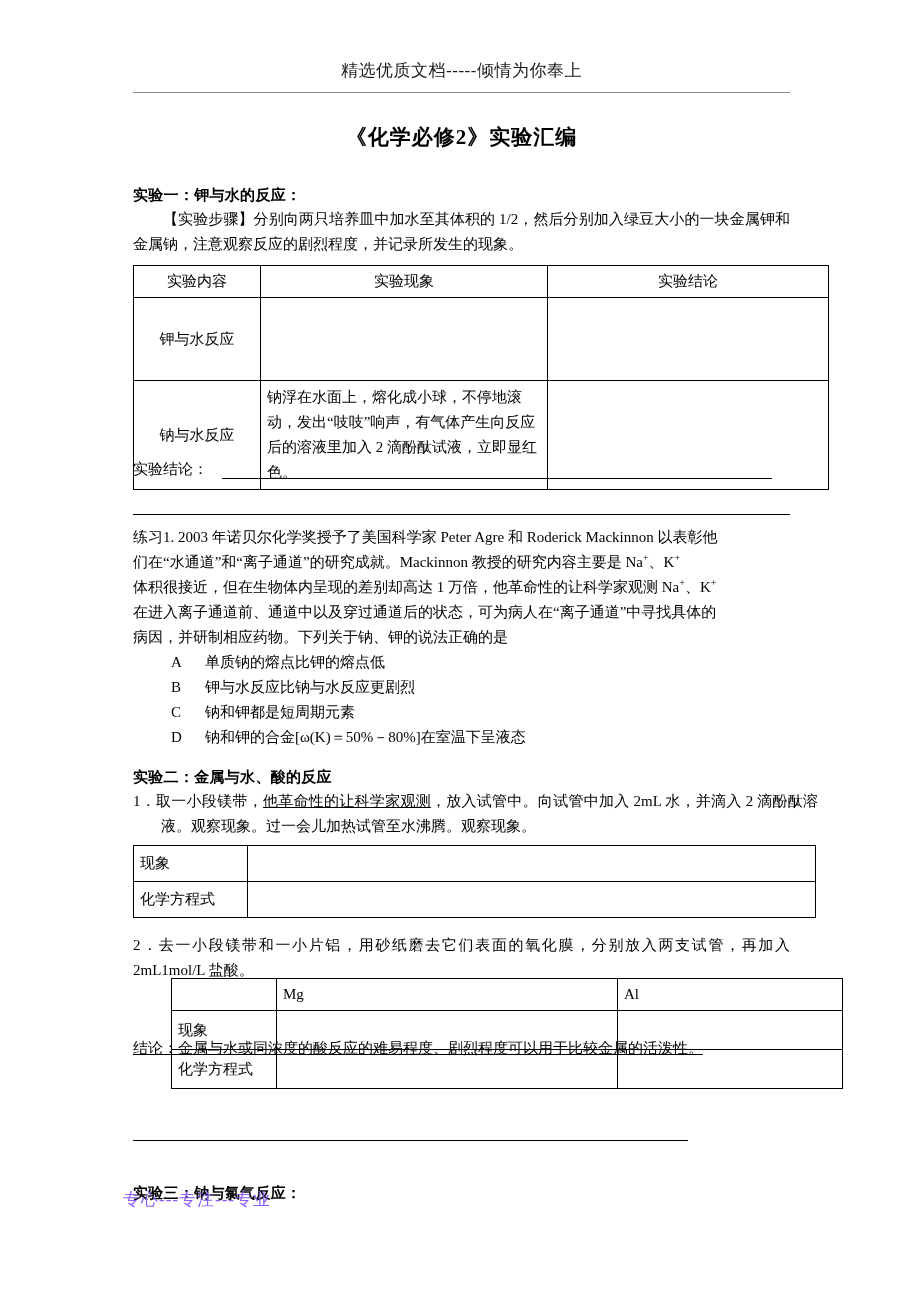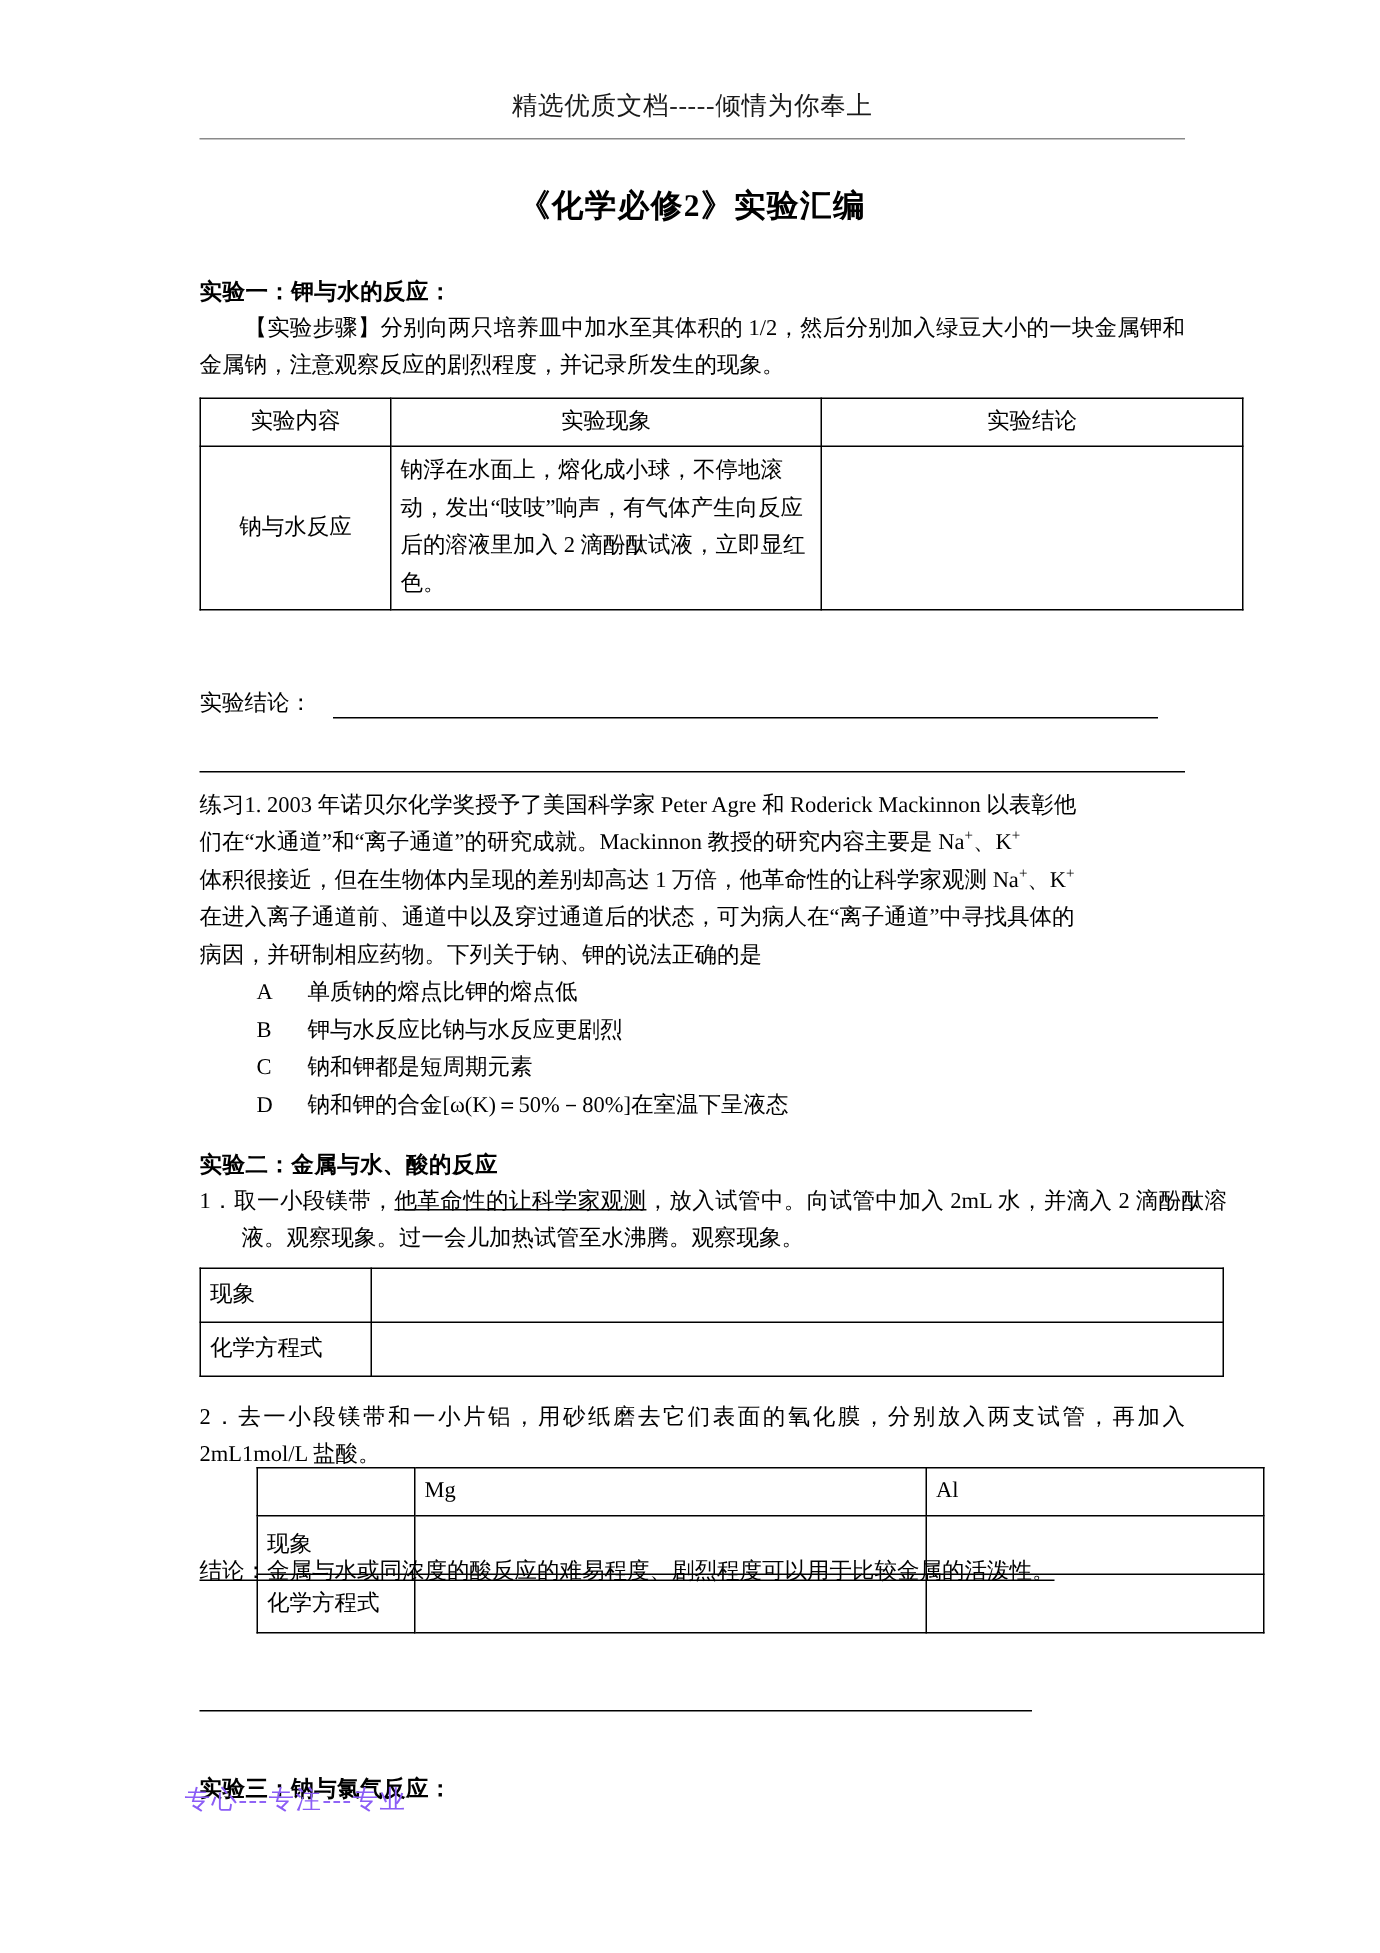--- a/index.html
+++ b/index.html
@@ -162,20 +162,25 @@
 
   <div class="col para indent2" style="top:207px;">【实验步骤】分别向两只培养皿中加水至其体积的 1/2，然后分别加入绿豆大小的一块金属钾和金属钠，注意观察反应的剧烈程度，并记录所发生的现象。</div>
 
   <table class="doc-tbl" id="tbl-1">
     <tbody>
         <tr class="r-head">
       <td class="c1 ctr">实验内容</td>
       <td class="c2 ctr">实验现象</td>
       <td class="c3 ctr">实验结论</td>
     </tr>
+    <tr class="r-k">
+      <td class="c1 ctr">钾与水反应</td>
+      <td class="c2 lft"></td>
+      <td class="c3 lft"></td>
+    </tr>
     <tr class="r-na">
       <td class="c1 ctr">钠与水反应</td>
       <td class="c2 lft">钠浮在水面上，熔化成小球，不停地滚动，发出“吱吱”响声，有气体产生向反应后的溶液里加入 2 滴酚酞试液，立即显红色。</td>
       <td class="c3 lft"></td>
     </tr>
   </tbody>
     </table>
 
   <div class="col para" style="top:457px;">实验结论：</div>
   <div class="fill-inline" style="left:222px; top:478px; width:550px;"></div>

